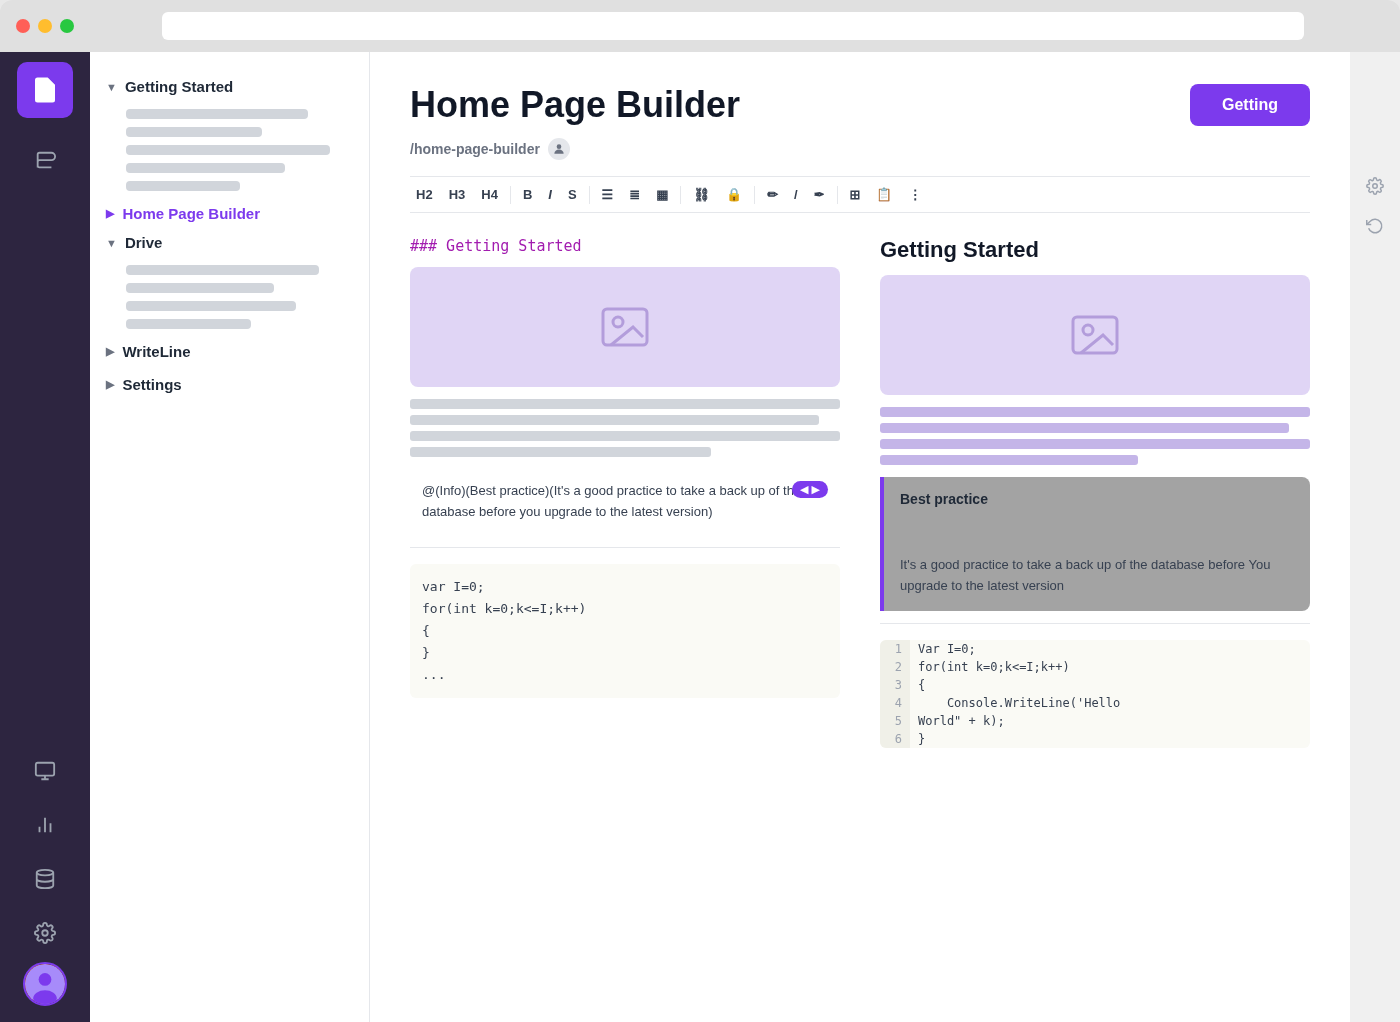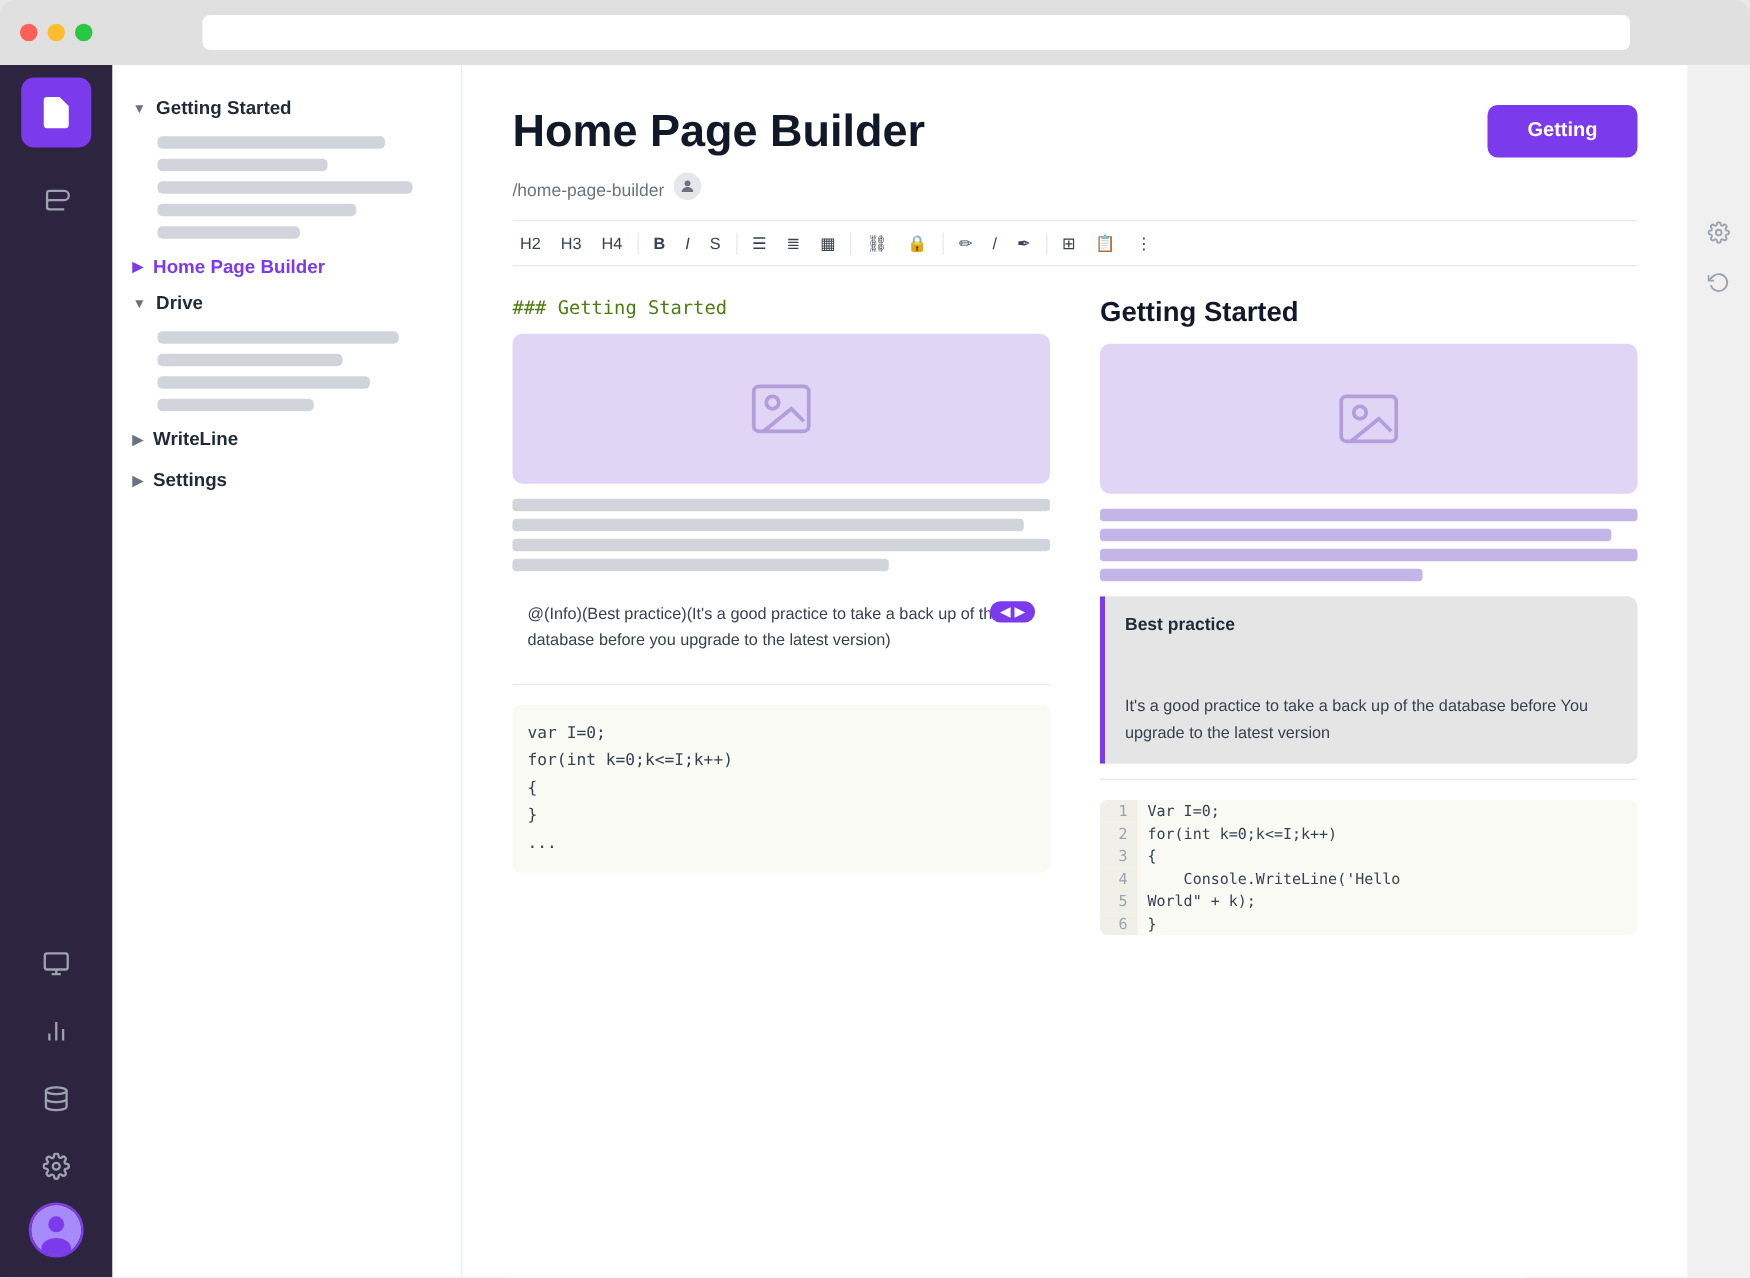--- a/index.html
+++ b/index.html
@@ -186,25 +186,26 @@
       border: none;
       padding: 12px 32px;
       border-radius: 8px;
       font-size: 16px;
       font-weight: 600;
       cursor: pointer;
     }
 
     .page-path {
       display: flex;
-      align-items: flex-end;
+      align-items: center;
       gap: 8px;
       font-size: 14px;
       color: #6b7280;
       margin-bottom: 16px;
+      font-weight: bold;
     }
 
     .path-icon {
       width: 22px; height: 22px;
       border-radius: 50%;
       background: #e5e7eb;
       display: flex;
       align-items: center;
       justify-content: center;
       font-size: 11px;
@@ -222,39 +223,39 @@
     }
 
     .toolbar-btn {
       padding: 4px 6px;
       border: none;
       background: none;
       cursor: pointer;
       color: #374151;
       font-size: 13px;
       border-radius: 4px;
-      font-weight: 400;
+      font-weight: 700;
     }
     .toolbar-separator { width: 1px; height: 18px; background: #e5e7eb; margin: 0 2px; }
 
     
     .preview-layout {
       display: grid;
       grid-template-columns: 1fr 1fr;
       gap: 40px;
     }
 
     .editor-col { }
     .preview-col { }
 
     
     .editor-heading {
       font-size: 15px;
       font-family: monospace;
-      color: #4d7c0f;
+      color: #a21caf;
       margin-bottom: 12px;
     }
 
     .image-placeholder {
       width: 100%;
       height: 120px;
       background: #e0d5f5;
       border-radius: 8px;
       display: flex;
       align-items: center;
@@ -294,21 +295,21 @@
     }
 
     .callout-text {
       font-size: 13px;
       color: #374151;
       line-height: 1.6;
     }
 
     
     .preview-callout {
-      background: #e5e5e5;
+      background: #a3a3a3;
       border-left: 4px solid #7c3aed;
       padding: 14px 16px;
       border-radius: 0 8px 8px 0;
       margin-bottom: 12px;
     }
 
     .preview-callout-title {
       font-weight: 700;
       font-size: 14px;
       color: #1f2937;

